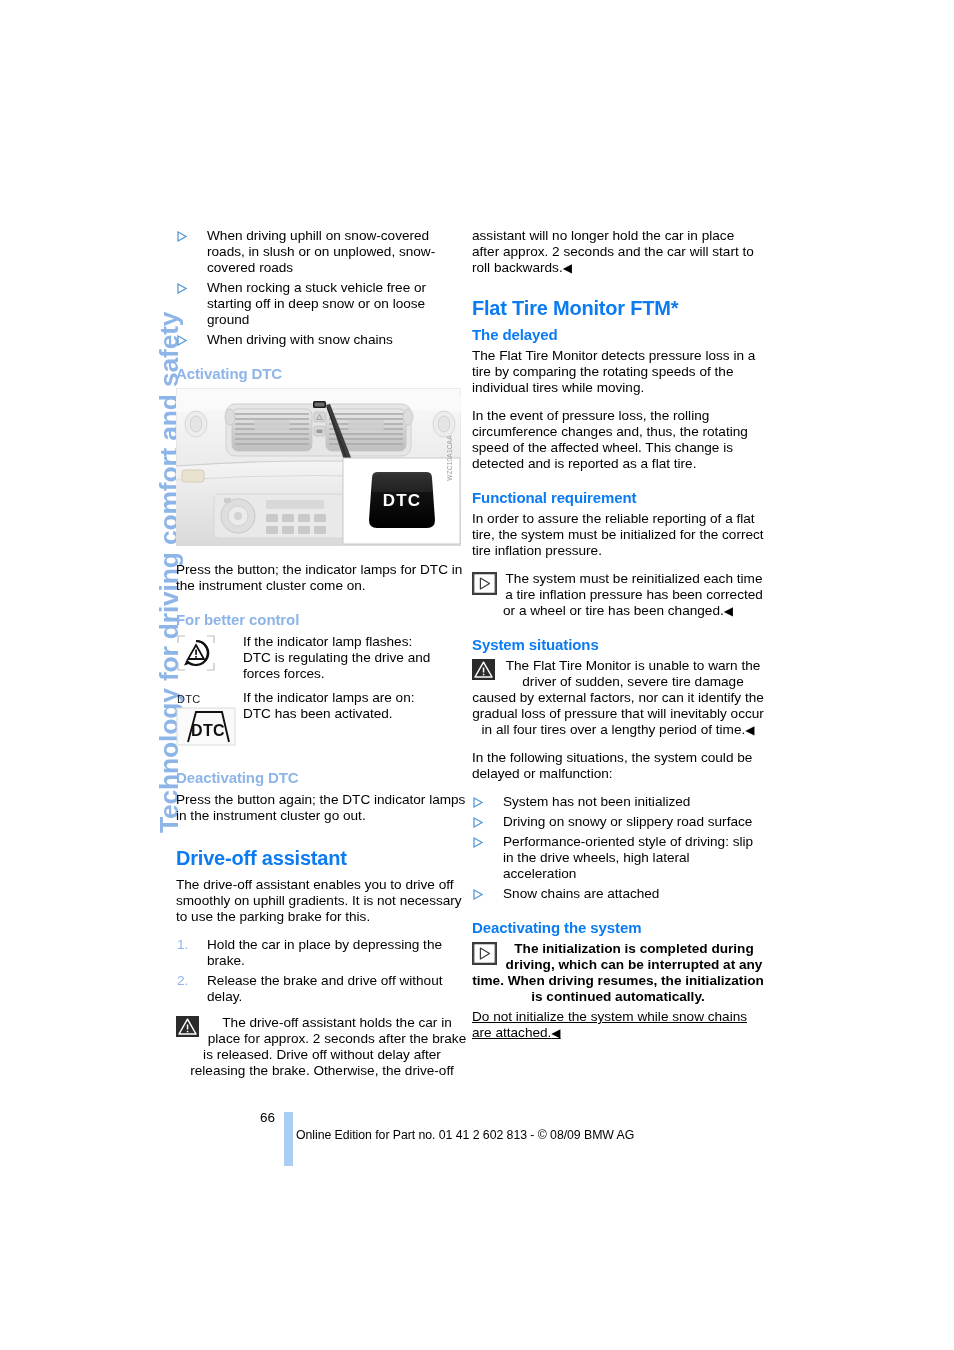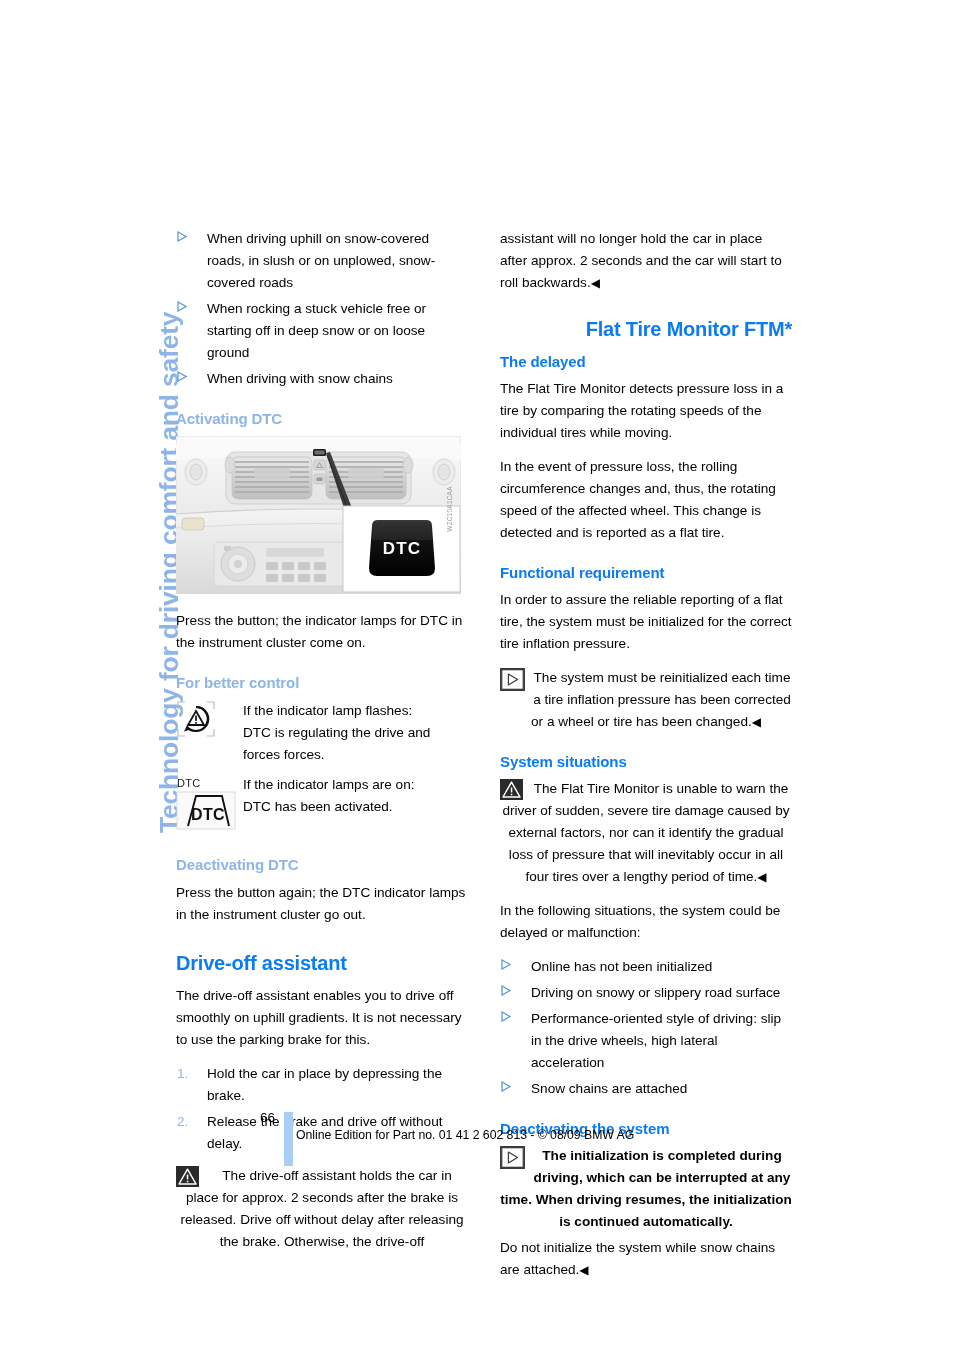--- a/index.html
+++ b/index.html
@@ -44,27 +44,27 @@
     color: #8db5e8;
     letter-spacing: -0.2px;
   }
 
   
   .col {
     position: absolute;
     top: 228px;
     width: 292px;
     font-size: 13.6px;
-    line-height: 22px;
+    line-height: 16px;
   }
   .col-left { left: 176px; }
-  .col-right { left: 500px; }
+  .col-right { left: 472px; }
 
   p { margin: 0 0 12px 0; }
-  p.tight { margin-bottom: 0; }
+  p.tight { margin-bottom: 0; text-decoration: underline; }
 
   
   h1.section-title {
     font-size: 20px;
     font-weight: bold;
     color: #0b7bf2;
     margin: 22px 0 11px 0;
     letter-spacing: -0.2px;
   }
   h2.sub-light {
@@ -440,21 +440,21 @@
       </span>
       <span class="note-body"><span>The drive-off assistant holds the car in place for approx. 2 seconds after the brake is released. Drive off without delay after releasing the brake. Otherwise, the drive-off</span></span>
     </div>
 
   </div>
 
   <div class="col col-right">
 
     <p><span>assistant will no longer hold the car in place after approx. 2 seconds and the car will start to roll backwards.</span><span class="mark-end">◀</span></p>
 
-    <h1 class="section-title" style="margin-top:24px;text-align:right;">Flat Tire Monitor FTM*</h1>
+    <h1 class="section-title" style="margin-top:24px;">Flat Tire Monitor FTM*</h1>
 
     <h2 class="sub-dark" style="margin-top:8px;">The delayed</h2>
     <p>The Flat Tire Monitor detects pressure loss in a tire by comparing the rotating speeds of the individual tires while moving.</p>
     <p>In the event of pressure loss, the rolling circumference changes and, thus, the rotating speed of the affected wheel. This change is detected and is reported as a flat tire.</p>
 
     <h2 class="sub-dark">Functional requirement</h2>
     <p>In order to assure the reliable reporting of a flat tire, the system must be initialized for the correct tire inflation pressure.</p>
 
     <div class="note">
       <span class="note-icon">
@@ -480,21 +480,21 @@
       <span class="note-body"><span>The Flat Tire Monitor is unable to warn the driver of sudden, severe tire damage caused by external factors, nor can it identify the gradual loss of pressure that will inevitably occur in all four tires over a lengthy period of time.</span><span class="mark-end">◀</span></span>
     </div>
 
     <p>In the following situations, the system could be delayed or malfunction:</p>
 
     <ul class="tri">
       <li>
         <svg class="tri-svg" width="10" height="11" viewBox="0 0 10 11">
             <path d="M1 1 L9 5.5 L1 10 Z" fill="none" stroke="#5b9bd5" stroke-width="1.3"></path>
           </svg>
-        <span>Online has not been initialized</span>
+        <span>System has not been initialized</span>
       </li>
       <li>
         <svg class="tri-svg" width="10" height="11" viewBox="0 0 10 11">
             <path d="M1 1 L9 5.5 L1 10 Z" fill="none" stroke="#5b9bd5" stroke-width="1.3"></path>
           </svg>
         <span>Driving on snowy or slippery road surface</span>
       </li>
       <li>
         <svg class="tri-svg" width="10" height="11" viewBox="0 0 10 11">
             <path d="M1 1 L9 5.5 L1 10 Z" fill="none" stroke="#5b9bd5" stroke-width="1.3"></path>

